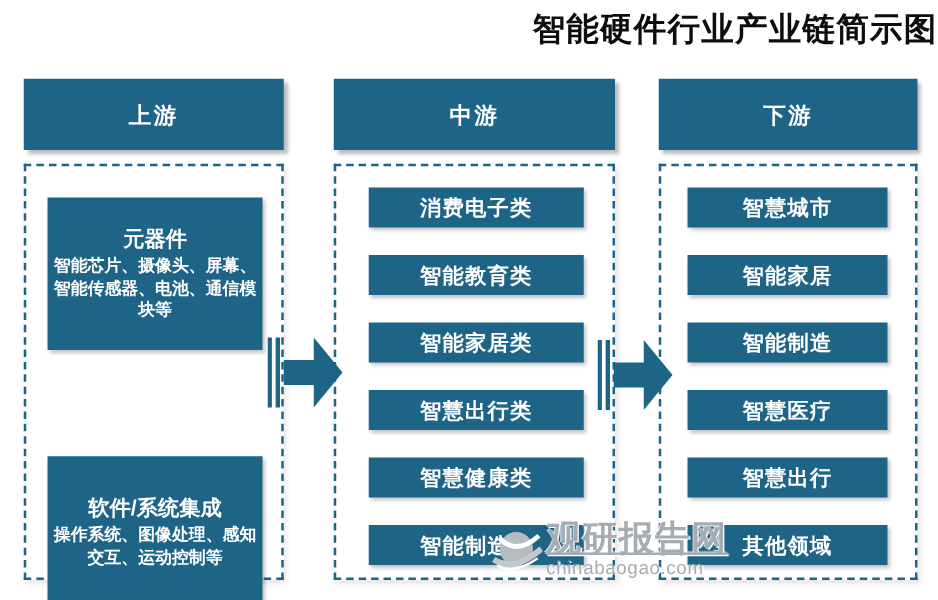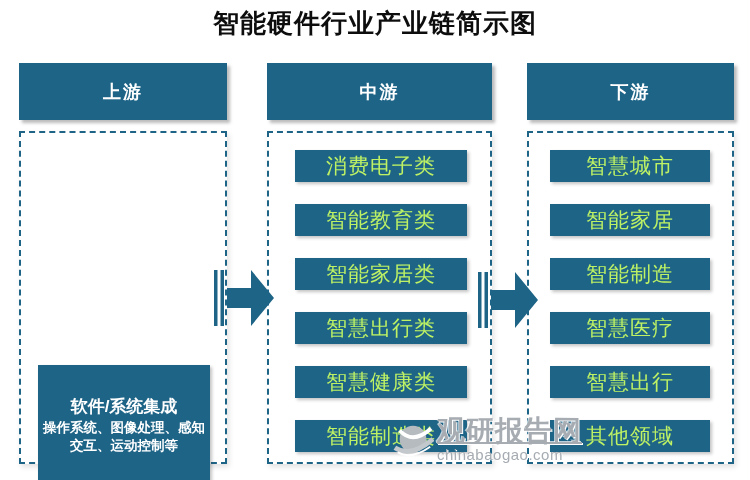--- a/index.html
+++ b/index.html
@@ -5,21 +5,21 @@
   :root{
     --primary:#1E6487;
     --watermark-gray:#A6ACB2;
   }
   html,body{margin:0;padding:0;background:#fff;}
   .canvas{
     position:relative;width:750px;height:480px;background:#fff;overflow:hidden;
     font-family:"Liberation Sans","DejaVu Sans",sans-serif;
   }
   .title{
-    position:absolute;top:6px;left:0;width:100%;text-align:center;
+    position:absolute;top:6px;left:0;width:100%;text-align:right;
     font-family:"Liberation Serif","DejaVu Serif",serif;
     font-size:26px;font-weight:bold;color:#0d0d0d;letter-spacing:1px;
   }
   .column{position:absolute;top:63px;height:401px;}
   .col-up{left:19px;width:208px;}
   .col-mid{left:267px;width:225px;}
   .col-down{left:527px;width:207px;}
   .col-header{
     position:absolute;top:0;left:0;right:0;height:57px;
     background:var(--primary);color:#fff;font-weight:bold;font-size:18px;letter-spacing:2px;
@@ -37,21 +37,21 @@
     background:var(--primary);color:#fff;text-align:center;
     display:flex;flex-direction:column;align-items:center;justify-content:center;
     box-shadow:2px 2px 3px rgba(60,60,60,0.3);
   }
   .box-components{top:25px;height:122px;}
   .box-software{top:189px;height:121px;margin-top:43px;}
   .info-title{font-size:17px;font-weight:bold;line-height:1.35;}
   .info-desc{font-size:13.5px;font-weight:bold;line-height:1.3;}
   .pill{
     position:absolute;height:32px;
-    background:var(--primary);color:#bef264;font-weight:normal;font-size:21px;letter-spacing:1px;
+    background:var(--primary);color:#ffffff;font-weight:bold;font-size:17px;letter-spacing:1px;
     display:flex;align-items:center;justify-content:center;
     box-shadow:2px 2px 3px rgba(60,60,60,0.3);
   }
   .col-mid .pill{left:26px;width:172px;}
   .col-down .pill{left:21px;width:160px;}
   .p1{top:17px;} .p2{top:71px;} .p3{top:125px;} .p4{top:179px;} .p5{top:233px;} .p6{top:287px;}
   .flow-arrow{position:absolute;width:62px;height:64px;z-index:3;}
   .arrow-1{left:214px;top:266px;}
   .arrow-2{left:478px;top:268px;}
   .watermark{
@@ -75,20 +75,24 @@
 </head>
 <body>
 
 <div class="canvas">
 
   <div class="title">智能硬件行业产业链简示图</div>
 
   <div class="column col-up">
     <div class="col-header">上游</div>
     <div class="dashed-box">
+      <div class="info-box box-components">
+        <div class="info-title">元器件</div>
+        <div class="info-desc">智能芯片、摄像头、屏幕、智能传感器、电池、通信模块等</div>
+      </div>
       <div class="info-box box-software">
         <div class="info-title">软件/系统集成</div>
         <div class="info-desc">操作系统、图像处理、感知交互、运动控制等</div>
       </div>
     </div>
   </div>
 
   <div class="column col-mid">
     <div class="col-header">中游</div>
     <div class="dashed-box">

